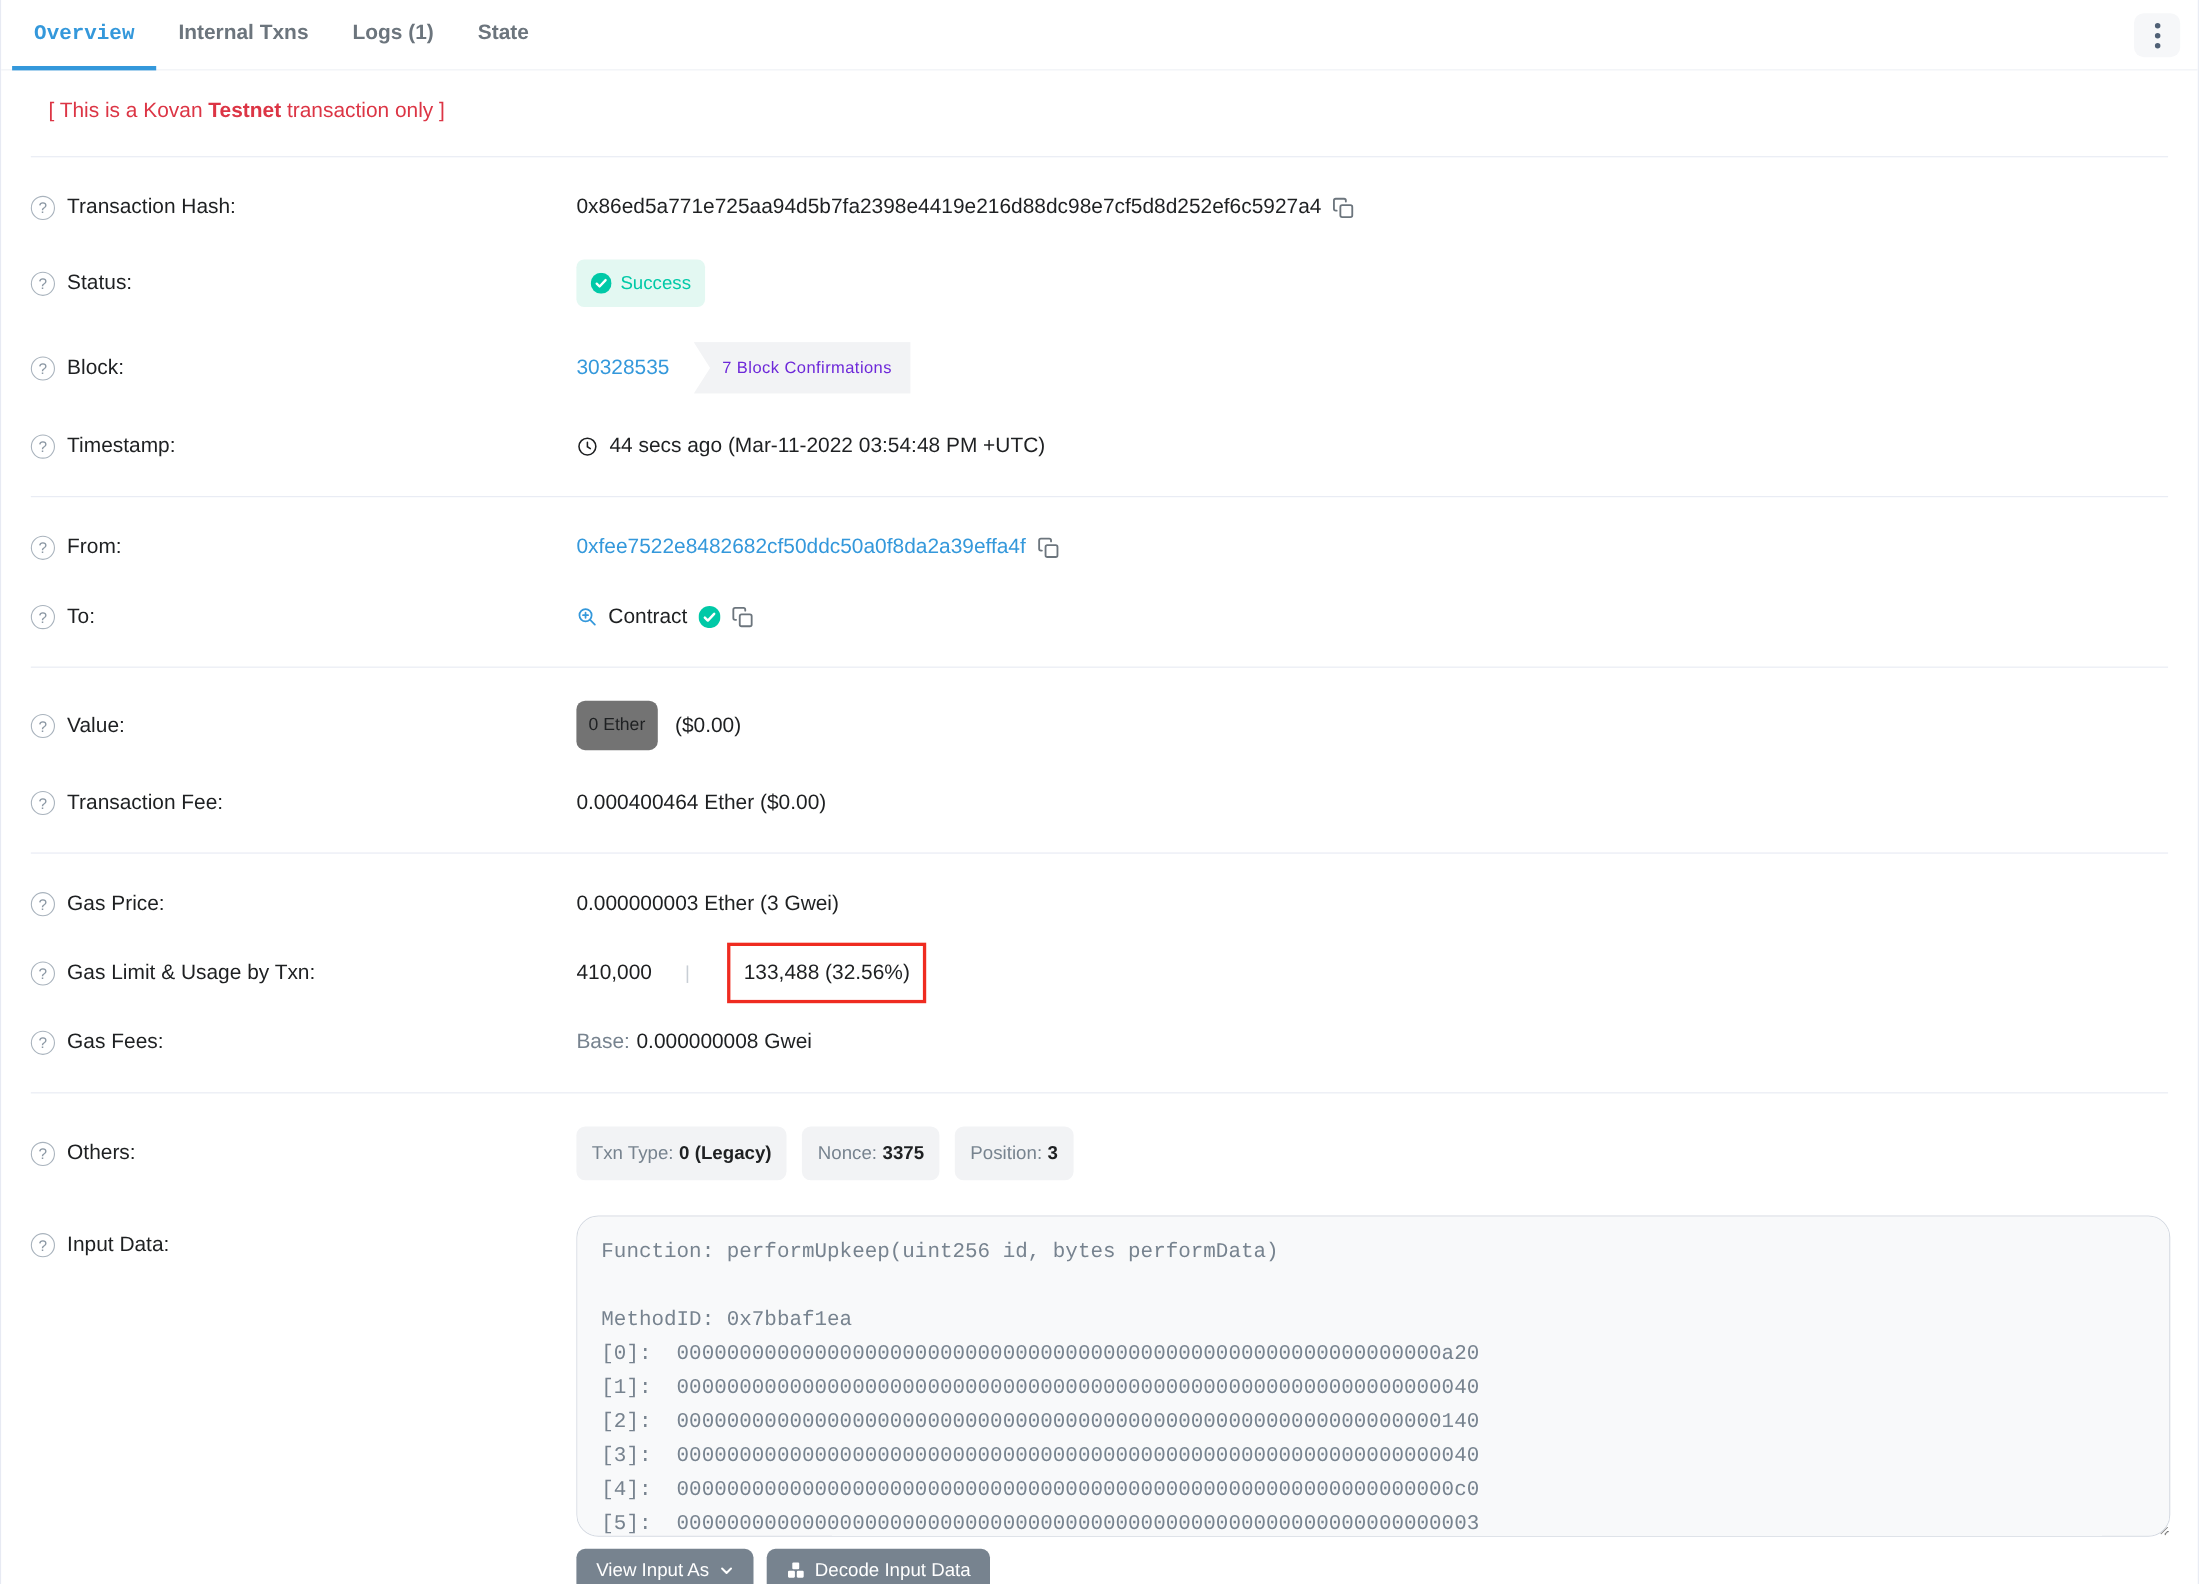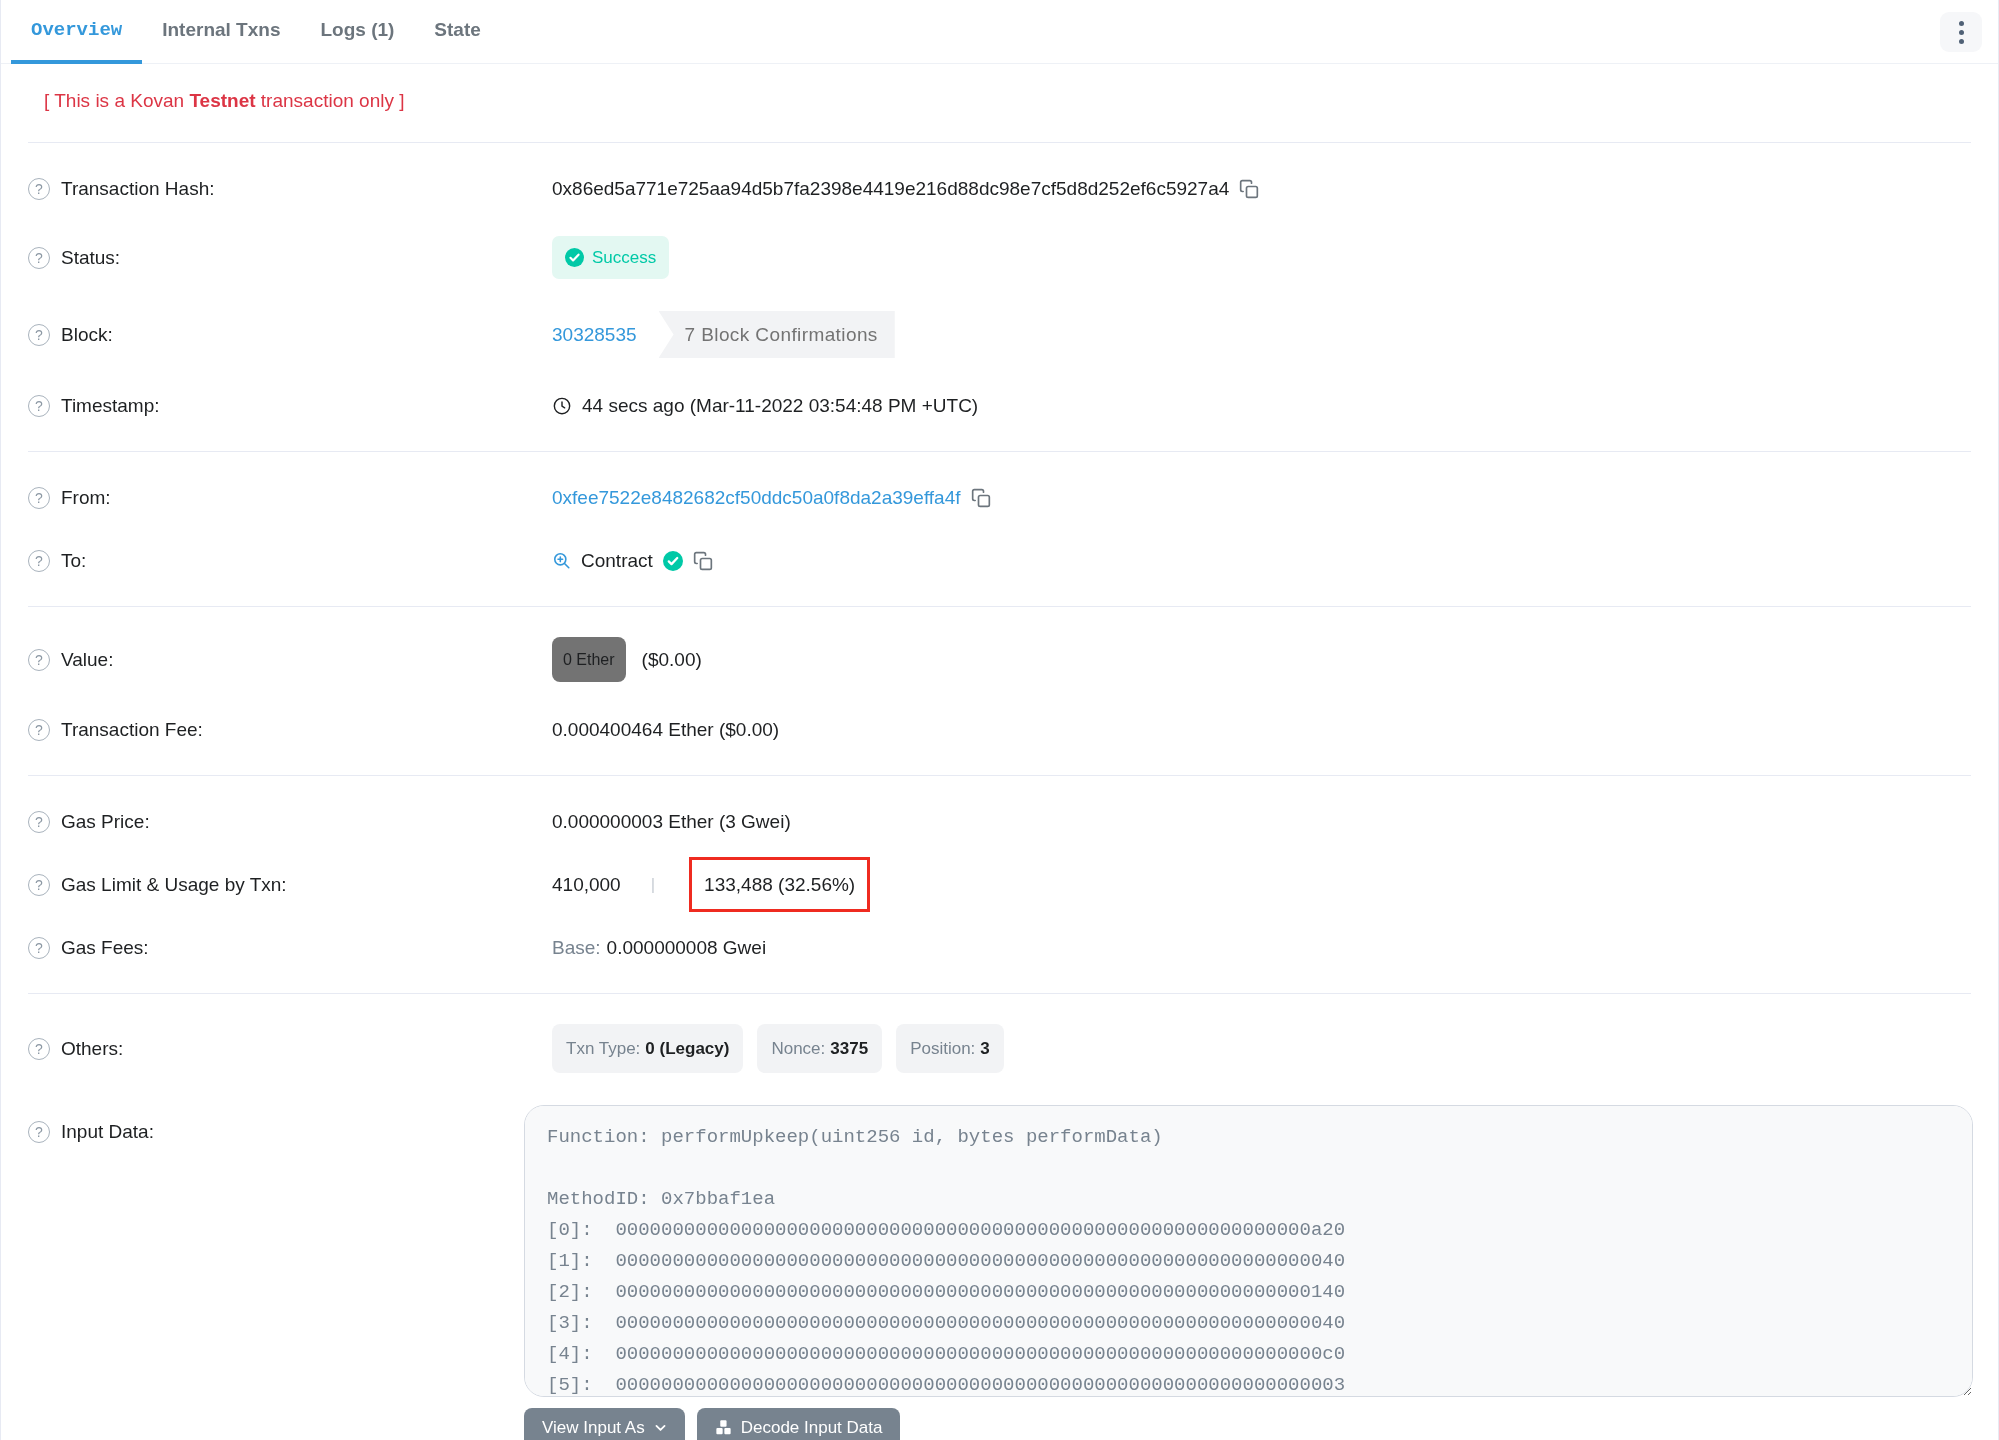--- a/index.html
+++ b/index.html
@@ -23,27 +23,27 @@
   
   .notice{padding:26px 43px 30px;color:#dc3545;font-size:19px;}
   .notice b{font-weight:700;}
 
   
   .divider{height:1px;background:#e7eaf3;margin:0 27px;}
   .section{padding:14px 27px;}
   .row{display:flex;align-items:center;padding:16px 0;line-height:31px;}
   .row.top{align-items:flex-start;}
   .lbl{flex:0 0 496px;display:flex;align-items:center;gap:11px;color:#1e2022;}
-  .val{display:flex;align-items:center;gap:10px;flex:1;min-width:0;flex-wrap:wrap;margin-left:28px;}
+  .val{display:flex;align-items:center;gap:10px;flex:1;min-width:0;flex-wrap:wrap;}
   .q{width:22px;height:22px;border:1px solid #a9b3bd;border-radius:50%;display:inline-flex;align-items:center;justify-content:center;font-size:14px;color:#8c98a4;flex:none;cursor:help;line-height:1;}
   .icon{display:inline-flex;align-items:center;flex:none;}
 
   
   .badge-success{display:inline-flex;align-items:center;gap:8px;background:#e3f8f2;color:#00c9a7;font-size:17px;padding:6px 13px;border-radius:7px;}
-  .badge-confirm{background:#f2f3f5;color:#737373;font-size:19px;letter-spacing:.4px;padding:8px 17px 8px 26px;margin-left:12px;clip-path:polygon(0 0,15px 50%,0 100%,100% 100%,100% 0);white-space:nowrap;}
+  .badge-confirm{background:#f2f3f5;color:#6d28d9;font-size:15px;letter-spacing:.4px;padding:8px 17px 8px 26px;margin-left:12px;clip-path:polygon(0 0,15px 50%,0 100%,100% 100%,100% 0);white-space:nowrap;}
   .badge-val{background:#737373;color:#1e2022;font-size:16px;padding:7px 11px;border-radius:8px;}
   .pill{background:#f2f3f5;border-radius:8px;padding:9px 14px;font-size:17px;white-space:nowrap;margin-right:4px;}
   .pill .k{color:#77838f;}
   .pill .v{color:#1e2022;font-weight:700;margin-left:5px;}
 
   .muted{color:#77838f;}
   .sep-bar{color:#c8ced5;margin:0 24px 0 20px;font-size:17px;}
   .redbox{border:3px solid #ef2b20;padding:9px 12px;margin:-12px 0;display:inline-block;line-height:31px;}
 
   

